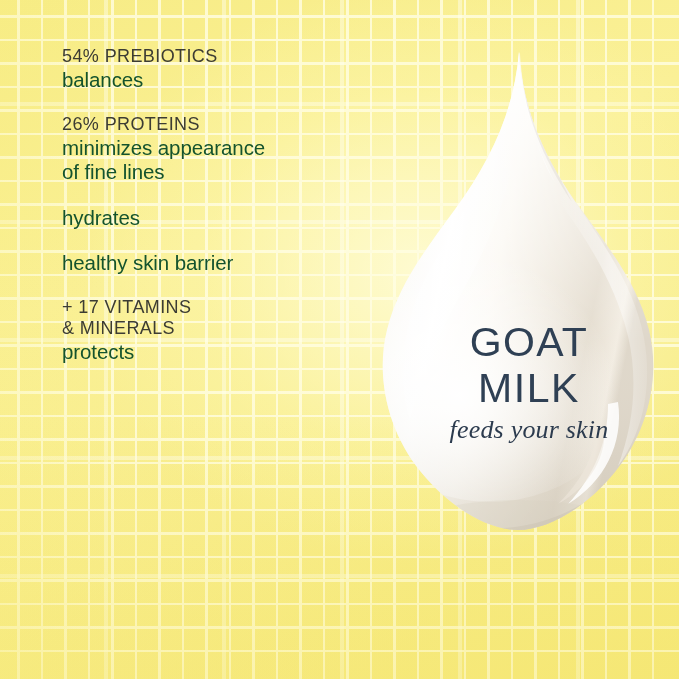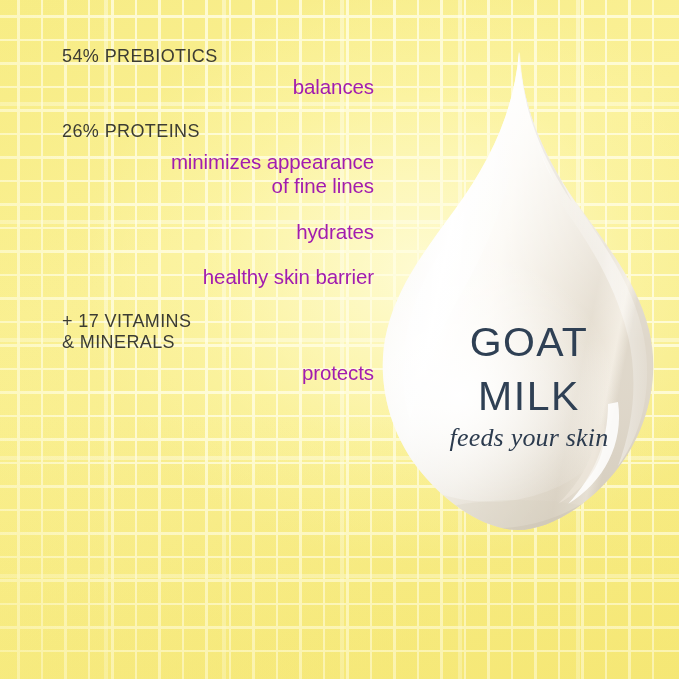--- a/index.html
+++ b/index.html
@@ -86,27 +86,26 @@
     letter-spacing: 0.4px;
     color: #3c3c33;
     line-height: 1.17;
     font-weight: 400;
     white-space: pre-line;
     margin: 0 0 1px 0;
   }
   .ing-benefit {
     font-family: "Liberation Sans", sans-serif;
     font-size: 20.5px;
-    color: #a21caf;
+    color: #14532d;
     line-height: 1.2;
     font-weight: 400;
     white-space: pre-line;
     letter-spacing: -0.1px;
-    margin: 8px;
-    text-align: right;
+    margin: 0;
   }
 
   
   .droplet-wrap {
     position: absolute;
     left: 372px;
     top: 52px;
     width: 296px;
     height: 500px;
     z-index: 4;
@@ -132,21 +131,21 @@
     font-family: "Liberation Sans", sans-serif;
     font-size: 41px;
     letter-spacing: 1.3px;
     color: #2f4054;
     line-height: 1.0;
     font-weight: 400;
     margin: 0;
     padding-left: 18px;
   }
   .milk-title.line2 {
-    margin-top: 13px;
+    margin-top: 5px;
     letter-spacing: 1.6px;
   }
   .milk-tagline {
     font-family: "Liberation Serif", serif;
     font-style: italic;
     font-size: 26px;
     color: #2c3b4e;
     margin: 6px 0 0 0;
     letter-spacing: 0.2px;
     padding-left: 18px;

